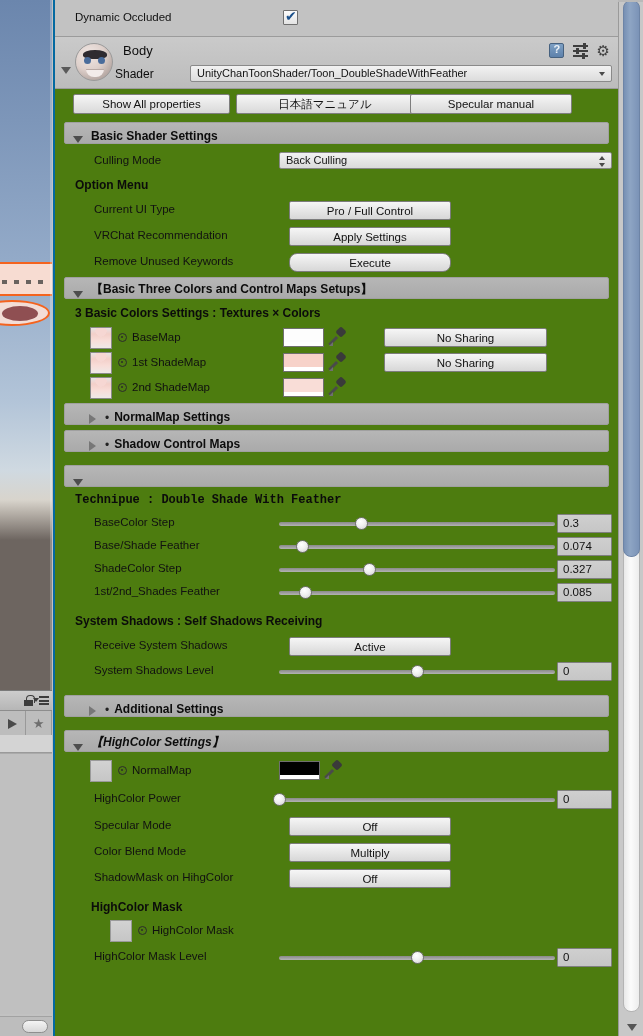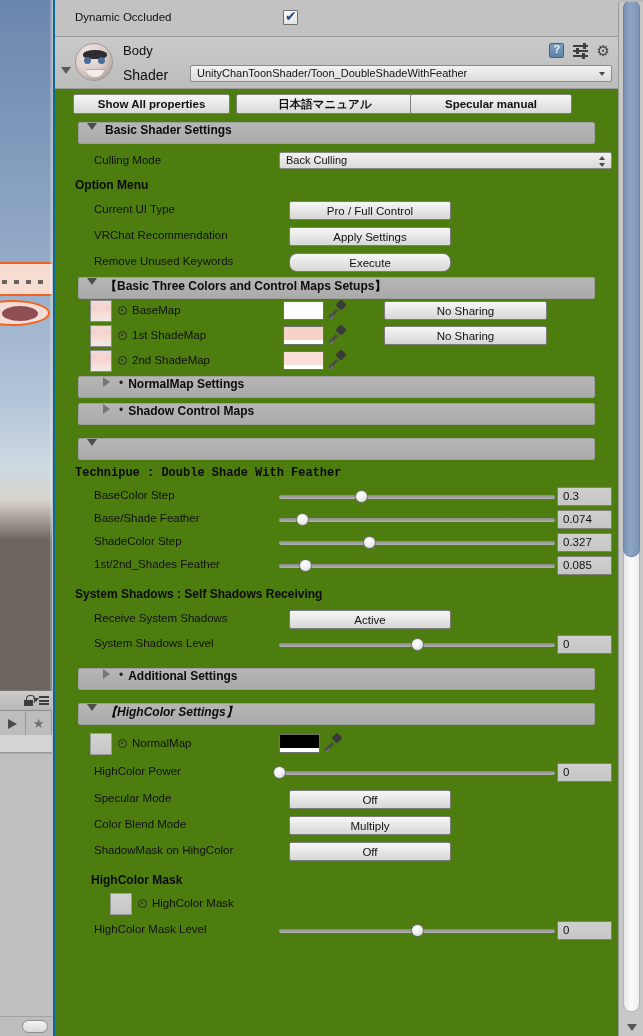--- a/index.html
+++ b/index.html
@@ -173,21 +173,21 @@
   #mat-preview .eye.l { left: 8px; }
   #mat-preview .eye.r { left: 22px; }
   #mat-preview .mouth {
     position: absolute; left: 10px; top: 25px; width: 18px; height: 8px;
     background: #f3ecea; border-radius: 0 0 9px 9px; border-top: 1px solid #b8a9a5;
   }
   #mat-header .mat-name {
     position: absolute; left: 68px; top: 6px; font-size: 13px; color: #0d0d0d;
   }
   #mat-header .shader-lbl {
-    position: absolute; left: 68px; top: 30px; font-size: 14px; color: #0d0d0d;
+    position: absolute; left: 60px; top: 30px; font-size: 12px; color: #0d0d0d;
   }
   #shader-dropdown {
     position: absolute; left: 135px; top: 28px; width: 422px; height: 17px;
     background: linear-gradient(to bottom,#f2f2f2,#dcdcdc);
     border: 1px solid #8a8a8a; border-radius: 2px;
     font-size: 11px; line-height: 15px; padding-left: 6px; color: #121212;
   }
   #shader-dropdown .caret {
     position: absolute; right: 6px; top: 6px;
     border-left: 3.5px solid transparent; border-right: 3.5px solid transparent;
@@ -209,39 +209,39 @@
   .preset-icon i:nth-child(2){ top: 6px; }
   .preset-icon i:nth-child(3){ top: 11px; }
   .preset-icon b { position: absolute; width: 3px; height: 6px; background: #3f3f3f; }
   .preset-icon b:nth-child(4){ left: 10px; top: -1px; }
   .preset-icon b:nth-child(5){ left: 3px;  top: 4px; }
   .preset-icon b:nth-child(6){ left: 9px;  top: 9px; }
   .gear-icon { font-size: 15px; color: #3f3f3f; line-height: 13px; }
 
   
   #btn-row {
-    position: relative; height: 30px; padding-top: 6px; font-weight: bold;
+    position: relative; height: 30px; padding-top: 6px;
   }
   .topbtn {
     position: absolute; top: 5px; height: 20px;
     background: linear-gradient(to bottom,#f6f6f6,#d9d9d9);
     border: 1px solid #7e7e7e; border-radius: 2px;
     font-size: 11.5px; color: #111;
     display: flex; align-items: center; justify-content: center;
   }
   #btn-showall { left: 18px;  width: 157px; }
   #btn-jp      { left: 181px; width: 178px; }
   #btn-en      { left: 355px; width: 162px; }
 
   
   .sect {
-    position: relative; margin: 0 23px; height: 22px;
+    position: relative; margin: 0 9px; height: 22px;
     background: linear-gradient(to bottom,#b6b6b6,#aaaaaa);
     border: 1px solid #a0a0a0; border-radius: 2px;
-    display: flex; align-items: flex-start;
+    display: flex; align-items: flex-end;
   }
   .sect .tri-down {
     margin-left: 8px; width: 0; height: 0;
     border-left: 5px solid transparent; border-right: 5px solid transparent;
     border-top: 7px solid #4d4d4d;
   }
   .sect .tri-right {
     margin-left: 24px; width: 0; height: 0;
     border-top: 5px solid transparent; border-bottom: 5px solid transparent;
     border-left: 7px solid #777;
@@ -493,20 +493,23 @@
     <div class="row" style="height:28px;">
       <span class="lbl" style="left:39px;top:6px;">Remove Unused Keywords</span>
       <div class="btn-wide" style="left:234px;top:4px;width:162px;border-radius:8px;">Execute</div>
     </div>
 
     <div class="sect">
       <span class="tri-down"></span>
       <span class="title">【Basic Three Colors and Control Maps Setups】</span>
     </div>
 
+    <div class="group-title" style="height:27px;">
+      <span style="left:20px;top:7px;">3 Basic Colors Settings : Textures × Colors</span>
+    </div>
 
     <div class="tex-row">
       <span class="tex-thumb"></span>
       <span class="tex-target"></span>
       <span class="tex-lbl">BaseMap</span>
       <span class="color-swatch" id="sw0" style="left: 228px; background: rgb(253, 253, 253);">
           <span class="alpha"></span>
         </span>
       <span class="eyedropper" style="left:274px;">
           <span class="bulb"></span>

